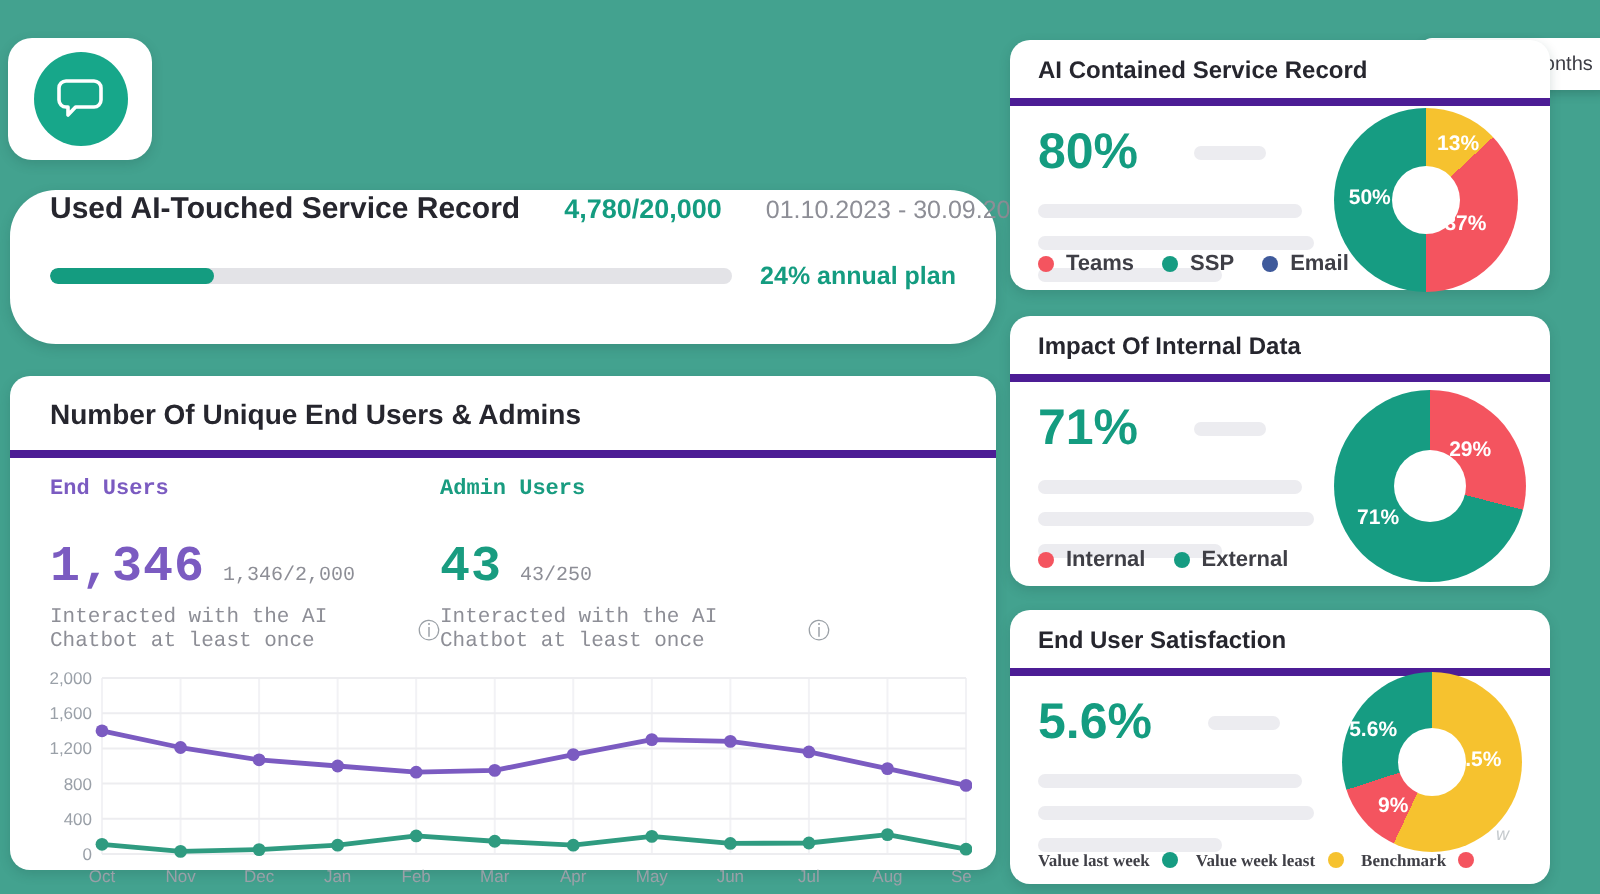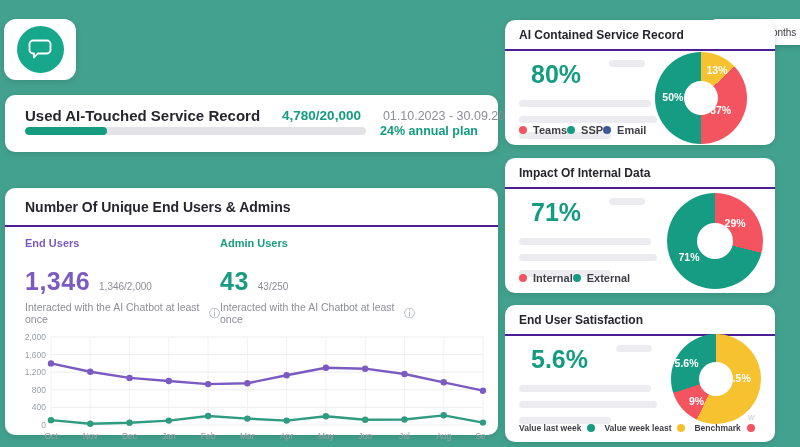--- a/index.html
+++ b/index.html
@@ -15,61 +15,61 @@
   .chat-circle { width:47px; height:47px; border-radius:50%; background:#17a78a;
     display:flex; align-items:center; justify-content:center; }
 
   
   .filter-btn { position:absolute; left:710px; top:19px; width:96px; height:26px; background:#fff;
     border:none; border-radius:6px; box-shadow:0 2px 5px rgba(20,60,54,.25);
     display:flex; align-items:center; gap:8px; padding:0 10px; cursor:pointer; }
   .filter-btn span { font-size:10px; color:#3c3c44; white-space:nowrap; }
 
   
-  .usage-card { left:5px; top:95px; width:493px; height:57px; padding:12px 20px 0 20px; }
+  .usage-card { left:5px; top:95px; width:493px; height:77px; padding:1px 20px 0 20px;border-radius:23px; }
   .usage-title-row { display:flex; align-items:center; gap:11px; white-space:nowrap; }
   .usage-title { font-size:15px; font-weight:700; color:#26262e; }
   .vsep { width:1px; height:16px; background:#e2e2e7; }
   .usage-count { font-size:13.5px; font-weight:700; color:#149c80; }
   .usage-dates { font-size:12.5px; color:#8d8e96; }
-  .progress-row { display:flex; align-items:center; margin-top:0; }
+  .progress-row { display:flex; align-items:center; margin-top:18px; }
   .progress-track { flex:1; height:8px; border-radius:4px; background:#e3e3e7; overflow:hidden; }
   .progress-fill { height:100%; border-radius:4px; background:#149c80; }
   .progress-label { margin-left:14px; font-size:12.5px; font-weight:700; color:#149c80; white-space:nowrap; }
 
   
   .users-card { left:5px; top:188px; width:493px; height:247px; }
-  .card-head { padding:11px 20px 10px; font-size:14px; font-weight:700; color:#26262e; border-bottom:2px solid #4c1d95; }
+  .card-head { padding:11px 20px 10px; font-size:14px; font-weight:700; color:#26262e; border-bottom:4px solid #4c1d95; }
   .stats { display:flex; padding:10px 20px 0; }
-  .stat { width:195px; }
+  .stat { width:195px;font-family:Liberation Mono, monospace; }
   .stat-label { font-size:11px; font-weight:700; }
   .stat-value-row { display:flex; align-items:baseline; gap:9px; margin-top:2px; }
   .stat-value { font-size:25px; font-weight:700; letter-spacing:.5px;margin-top:16px; }
   .stat-fraction { font-size:10px; color:#8d8e96; }
   .stat-caption { margin-top:5px; font-size:10.5px; color:#8d8e96; display:flex; align-items:center; gap:4px; }
   .info-icon { font-size:11px; color:#9aa0a6; cursor:pointer; }
   .chart-wrap { padding:6px 10px 0 12px; }
   .tick { font-size:8.5px; fill:#9aa0a8; }
   .chart-legend { display:flex; gap:38px; padding:3px 0 0 30px; }
   .legend-item { display:flex; align-items:center; gap:7px; font-size:12px; font-weight:600; color:#3b3b43; }
   .dot { width:9px; height:9px; border-radius:50%; flex:none; }
 
   
   .rc { left:505px; width:270px; }
   .rc .card-head { padding:8px 14px 7px; font-size:12px; }
   .rc-body { position:relative; padding:9px 14px 0; height:calc(100% - 31px); }
-  .big-row { display:flex; align-items:flex-start; gap:28px;margin-left:12px; }
+  .big-row { display:flex; align-items:center; gap:28px; }
   .big-value { font-size:25px; font-weight:700; color:#149c80; }
   .pill { background:#ececf0; border-radius:4px; height:7px; }
   .skels { margin-top:11px; display:flex; flex-direction:column; gap:9px; }
-  .rc-legend { position:absolute; left:14px; bottom:9px; display:flex; gap:0; white-space:nowrap; }
+  .rc-legend { position:absolute; left:14px; bottom:9px; display:flex; gap:14px; white-space:nowrap; }
   .rc-legend .legend-item { font-size:11px; gap:6px; color:#3f3f46; }
   .rc-legend .dot { width:8px; height:8px; }
   .rc-legend.after-dots { gap:9px; }
-  .rc-legend.after-dots .legend-item { font-size:8.5px; font-weight:700; }
+  .rc-legend.after-dots .legend-item { font-size:8.5px; font-weight:700;font-family:Liberation Serif, serif; }
 
   .donut { position:absolute; border-radius:50%; }
   .donut::after { content:""; position:absolute; inset:31%; background:#fff; border-radius:50%; }
   .donut-label { position:absolute; z-index:2; font-size:10.5px; font-weight:700; color:#fff; }
 
   .watermark { position:absolute; left:748px; top:412px; font-size:9px; color:#8a949a; opacity:.5; font-style:italic; }
 </style>
 </head>
 <body>
 
@@ -229,21 +229,21 @@
         </div>
         <div class="legend-item">
           <span class="dot" style="background: rgb(22, 156, 130);"></span>
           <span>SSP</span>
         </div>
         <div class="legend-item">
           <span class="dot" style="background: rgb(63, 90, 155);"></span>
           <span>Email</span>
         </div>
       </div>
-      <div class="donut" style="right: 28px; top: 1px; width: 92px; height: 92px; background: conic-gradient(rgb(246, 194, 47) 0%, rgb(246, 194, 47) 13%, rgb(244, 84, 95) 13%, rgb(244, 84, 95) 50%, rgb(22, 156, 130) 50%, rgb(22, 156, 130) 100%);">
+      <div class="donut" style="right: 16px; top: 1px; width: 92px; height: 92px; background: conic-gradient(rgb(246, 194, 47) 0%, rgb(246, 194, 47) 13%, rgb(244, 84, 95) 13%, rgb(244, 84, 95) 50%, rgb(22, 156, 130) 50%, rgb(22, 156, 130) 100%);">
         <span class="donut-label" style="left:56%; top:13%;">13%</span>
         <span class="donut-label" style="left:60%; top:57%;">37%</span>
         <span class="donut-label" style="left:8%; top:42%;">50%</span>
       </div>
     </div>
   </div>
 
   <div class="card rc" style="top:158px; height:135px;">
     <div class="card-head">Impact Of Internal Data</div>
     <div class="rc-body">

